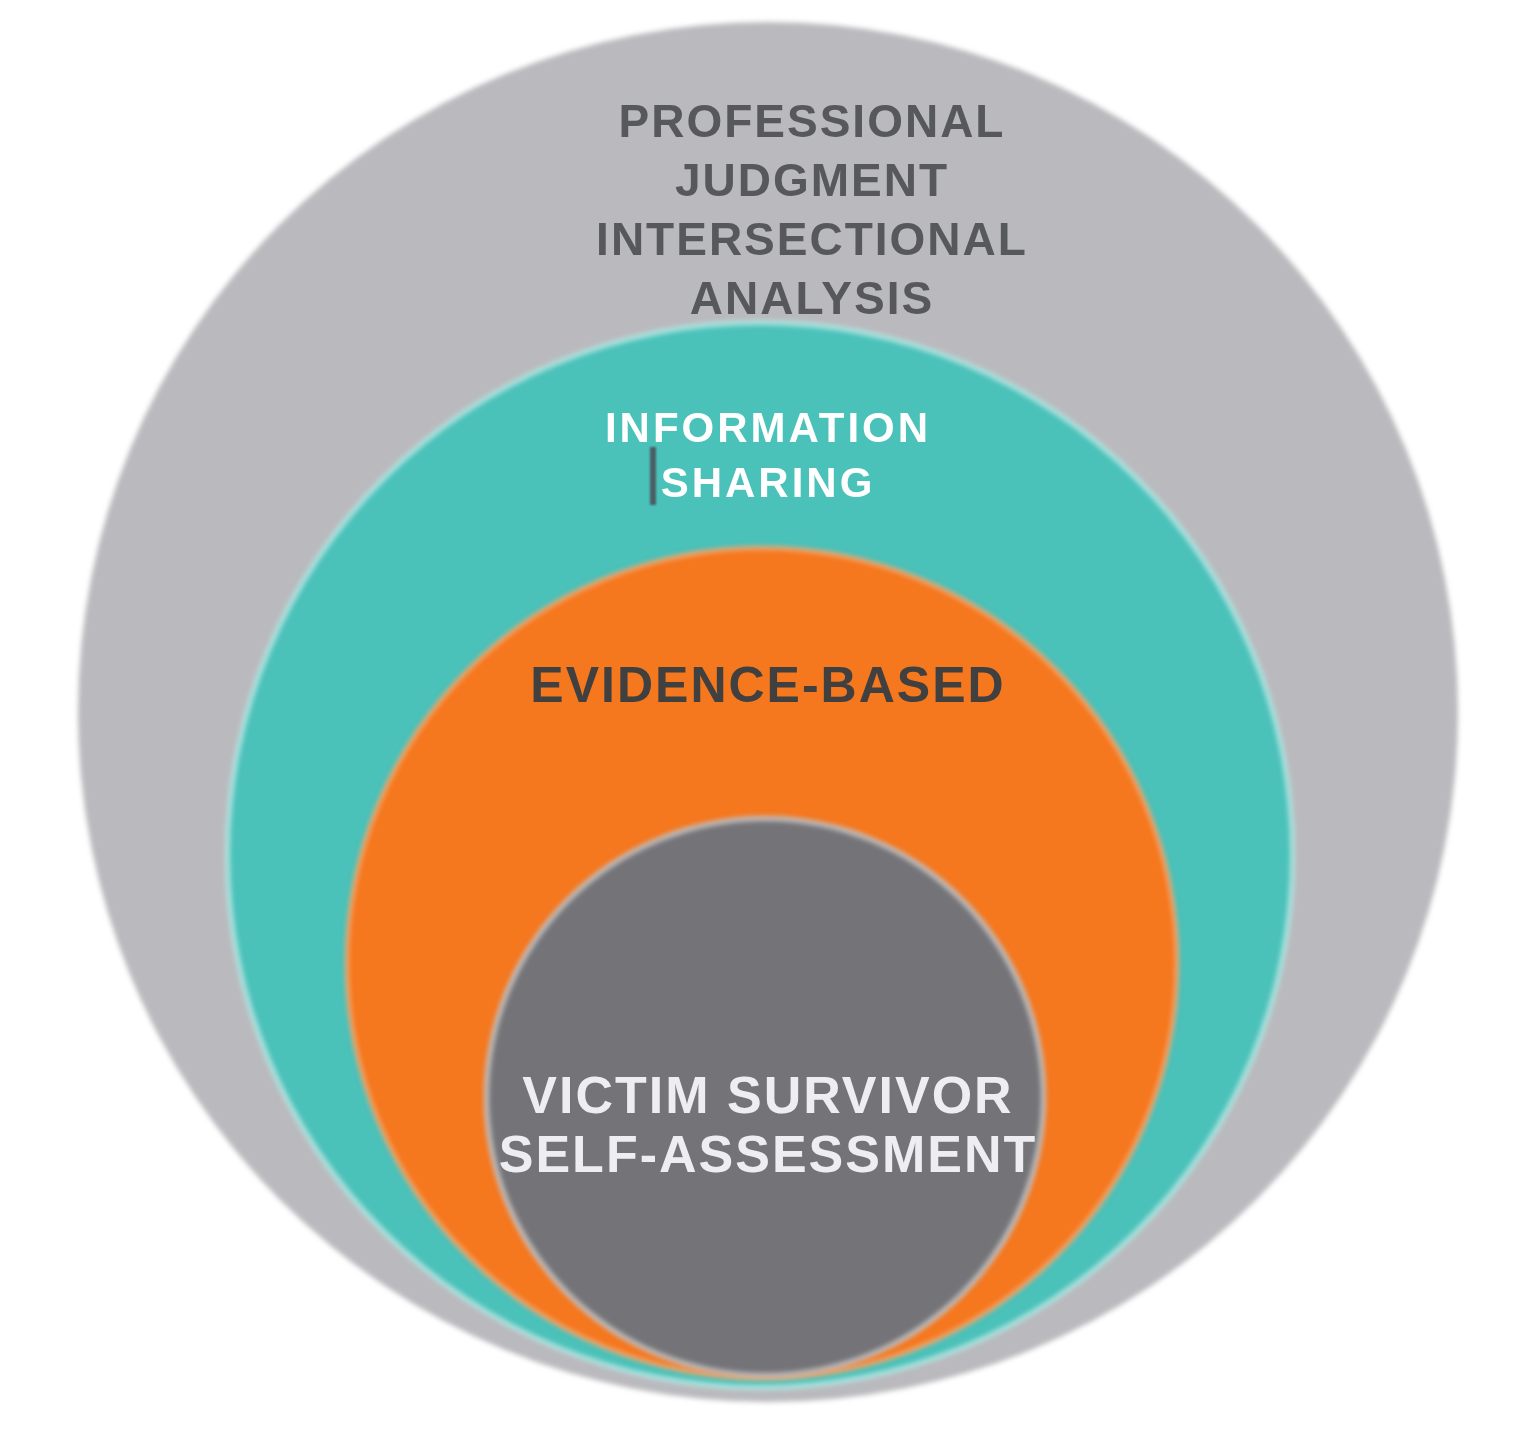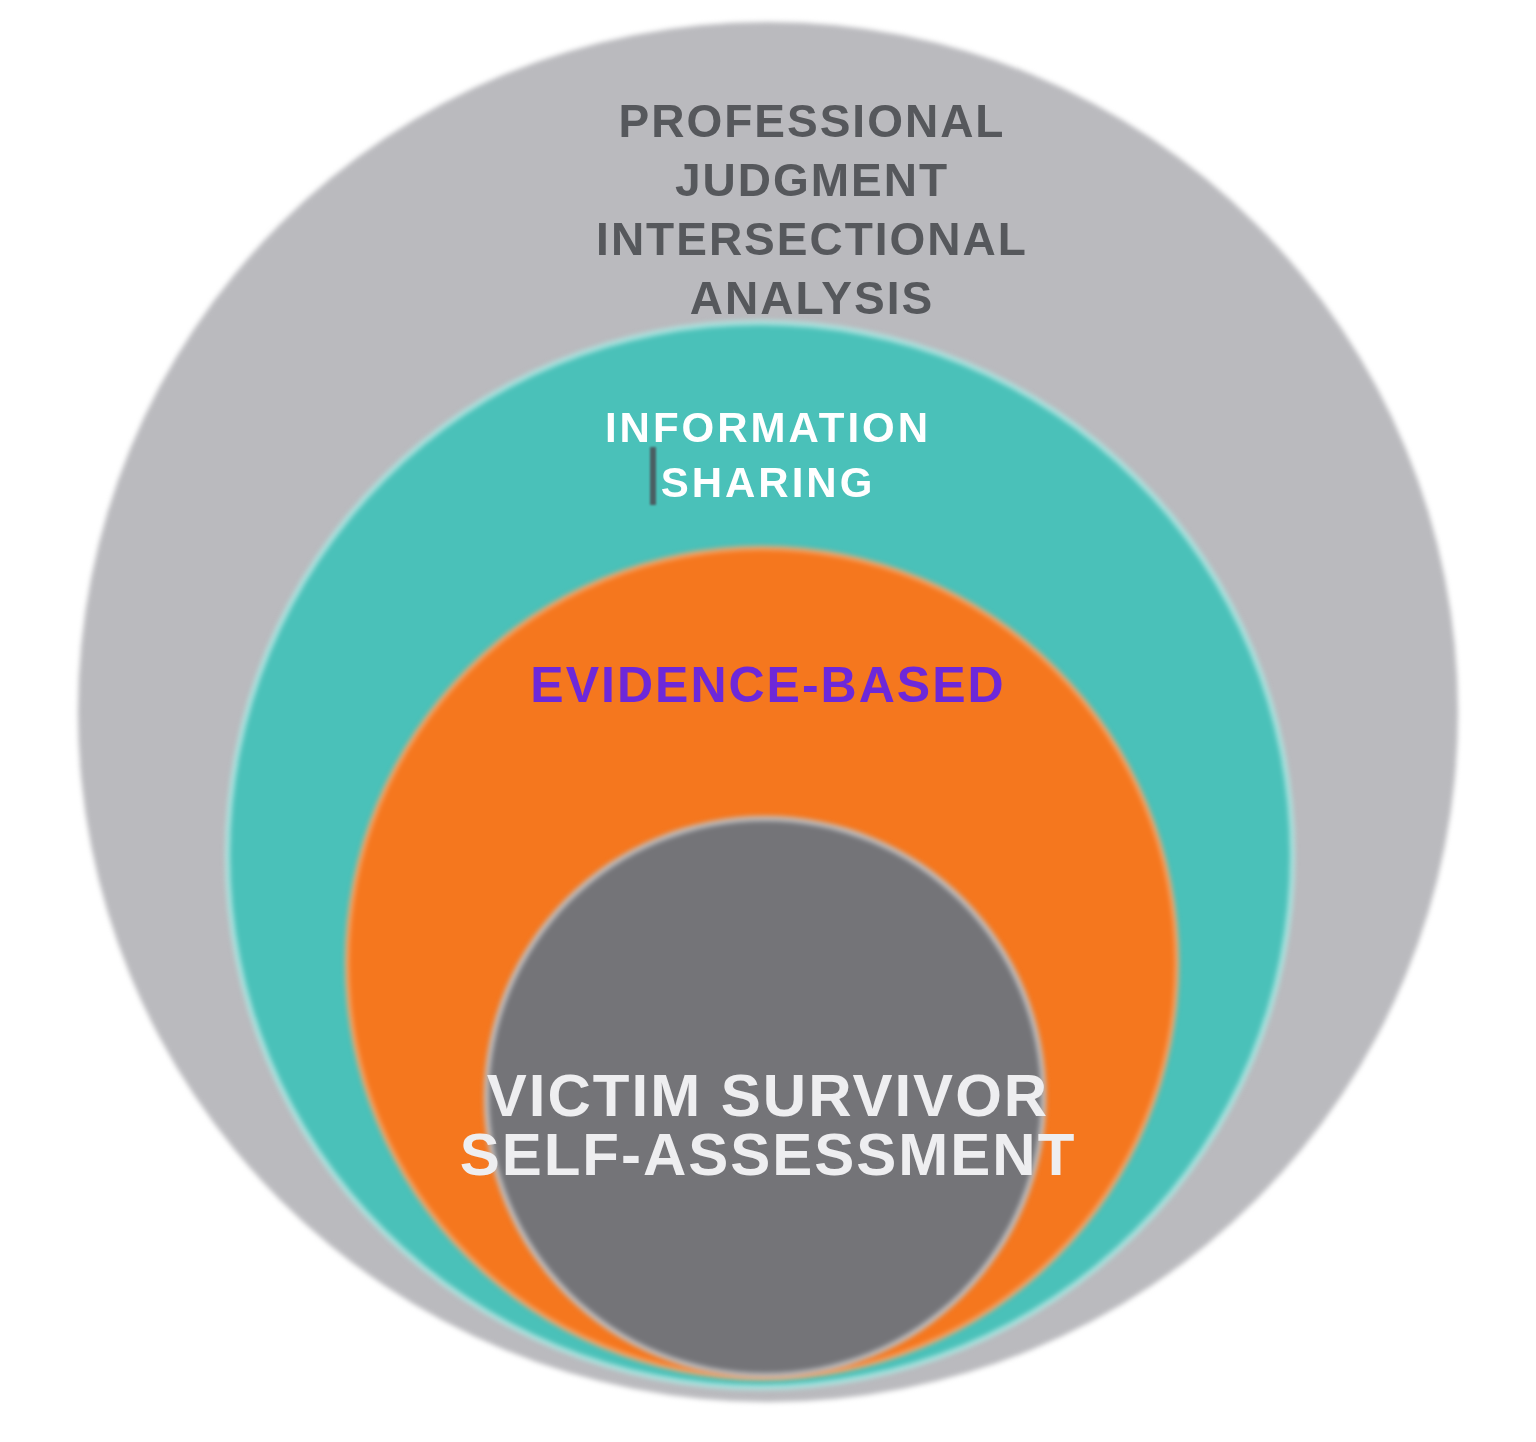--- a/index.html
+++ b/index.html
@@ -75,25 +75,25 @@
     font-size: 42px;
     line-height: 55px;
     letter-spacing: 3px;
     color: #ffffff;
   }
   .l2 {
     top: 656px;
     font-size: 50px;
     line-height: 59px;
     letter-spacing: 2px;
-    color: #6d28d9;
+    color: #404040;
   }
   .l3 {
     top: 1066px;
-    font-size: 60px;
+    font-size: 52px;
     line-height: 59px;
     letter-spacing: 2px;
     color: #eeeef0;
   }
   .text-cursor {
     position: absolute;
     left: 650px;
     top: 447px;
     width: 6px;
     height: 58px;

